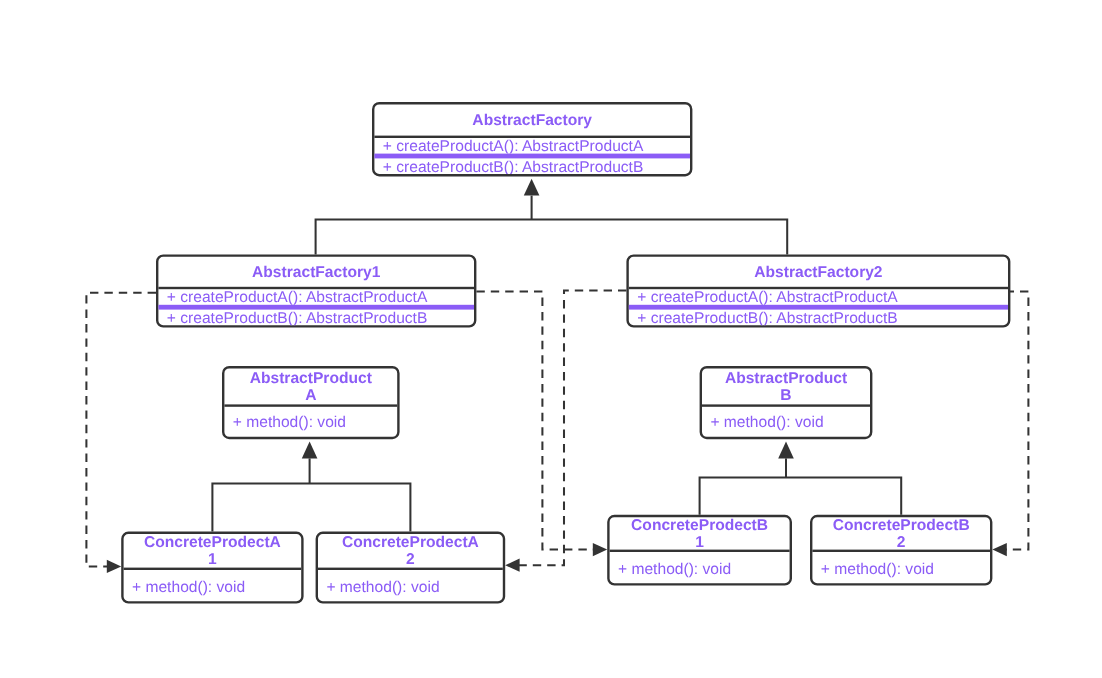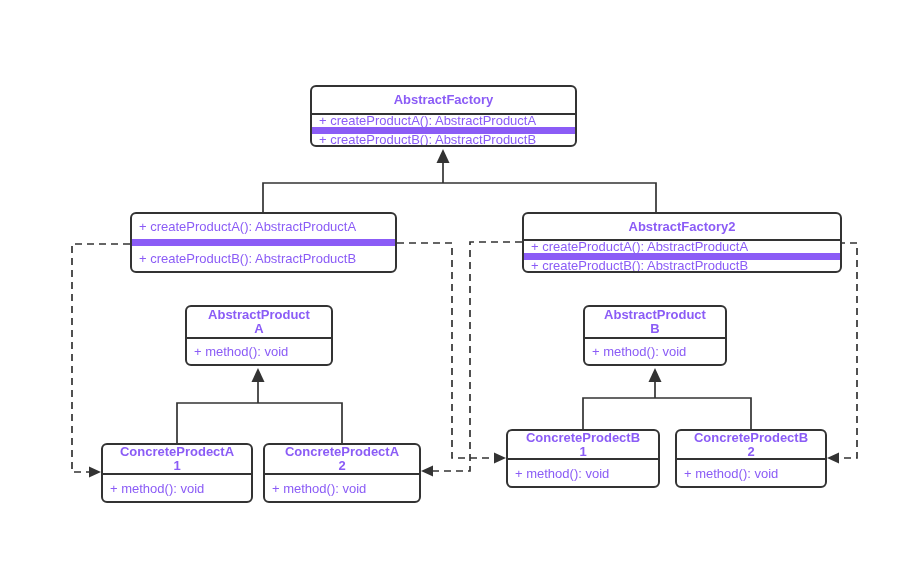--- a/index.html
+++ b/index.html
@@ -15,21 +15,21 @@
   }
   .uml-title {
     font-weight:bold; font-size:13px; text-align:center;
     display:flex; flex-direction:column; align-items:center; justify-content:center;
     border-bottom:2px solid #333333; line-height:14px; flex:0 0 auto;
   }
   .uml-row {
     font-size:13px; padding:1px 7px; display:flex; align-items:center;
     flex:1 1 auto; white-space:nowrap; overflow:hidden;
   }
-  .uml-row + .uml-row { border-top:7px solid #8b5cf6; }
+  .uml-row + .uml-row { border-top:4px solid #8b5cf6; }
 </style>
 </head>
 <body>
 
 <div id="canvas">
 
   <svg id="connector-layer" width="918" height="565" viewBox="0 0 918 565" stroke="#333333" stroke-width="1.7" fill="none">
 
     <g>
       <polygon points="443,149 436.5,163 449.5,163" fill="#333333" stroke="none"></polygon>
@@ -72,20 +72,23 @@
 
   <div class="uml-class" style="left:310px; top:85px; width:267px; height:62px;">
     <div class="uml-title" style="height:26px;">
       <span>AbstractFactory</span>
     </div>
     <div class="uml-row">+ createProductA(): AbstractProductA</div>
     <div class="uml-row">+ createProductB(): AbstractProductB</div>
   </div>
 
   <div class="uml-class" style="left:130px; top:212px; width:267px; height:61px;">
+    <div class="uml-title" style="height:25px;">
+      <span>AbstractFactory1</span>
+    </div>
     <div class="uml-row">+ createProductA(): AbstractProductA</div>
     <div class="uml-row">+ createProductB(): AbstractProductB</div>
   </div>
 
   <div class="uml-class" style="left:522px; top:212px; width:320px; height:61px;">
     <div class="uml-title" style="height:25px;">
       <span>AbstractFactory2</span>
     </div>
     <div class="uml-row">+ createProductA(): AbstractProductA</div>
     <div class="uml-row">+ createProductB(): AbstractProductB</div>

